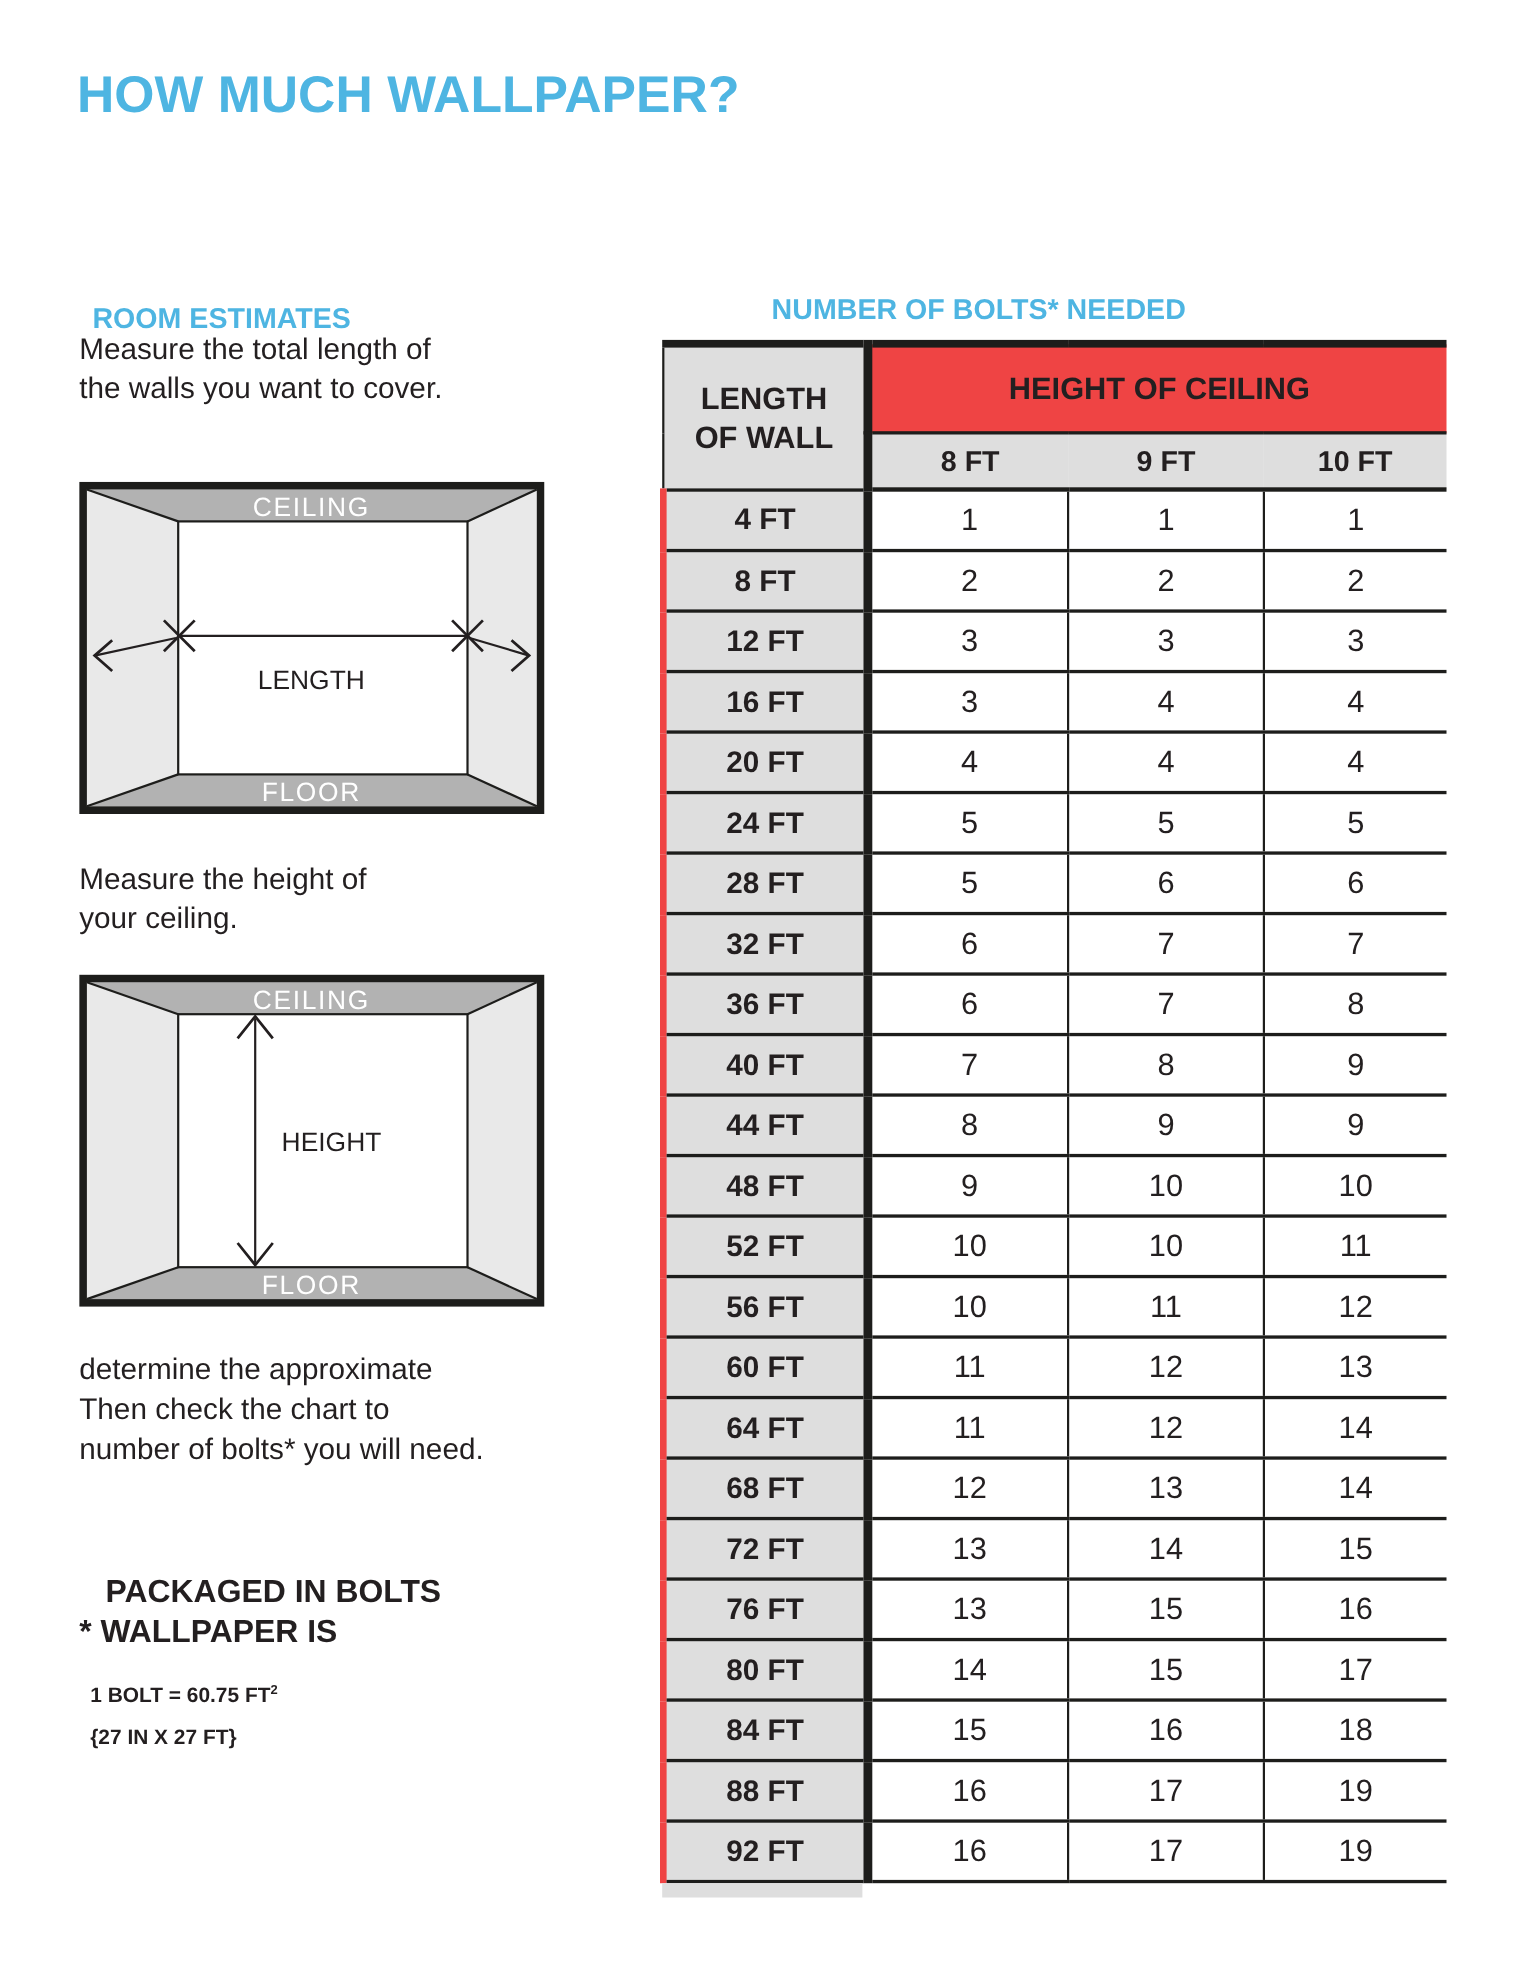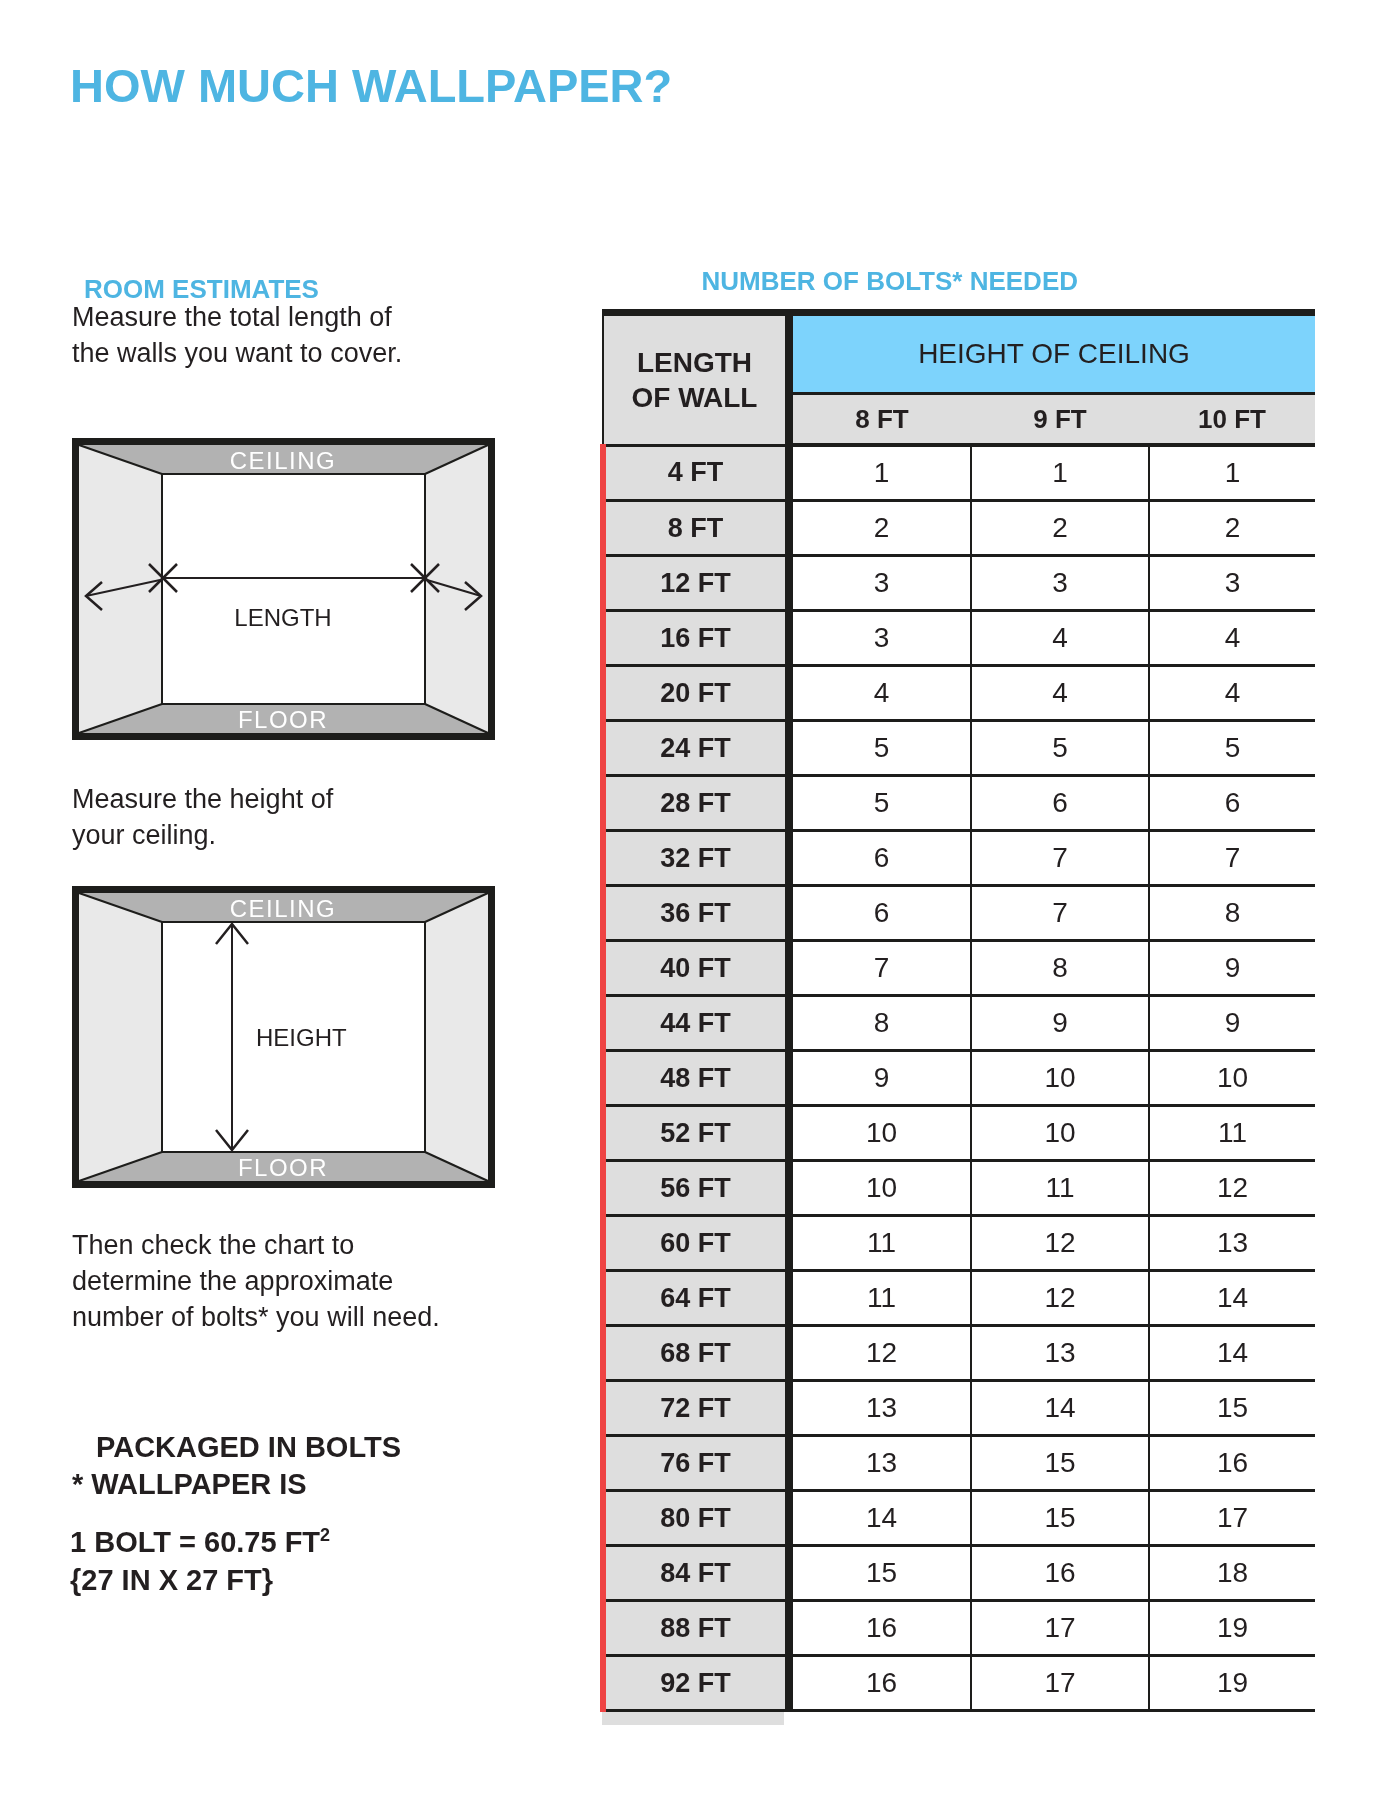--- a/index.html
+++ b/index.html
@@ -16,40 +16,40 @@
   }
   .room-heading { left:72px; top:262px; }
   .table-heading { left:600px; top:254px; width:466px; text-align:right; }
   .body-text { position:absolute; left:72px; margin:0; font-size:27px; line-height:36px; color:#231f20; }
   .line { display:block; }
   .para1 { top:299px; }
   .para2 { top:781px; }
   .para3 { top:1227px; }
   .footnote { position:absolute; left:72px; top:1429px; font-size:29px; font-weight:700; line-height:37px; }
   .footnote .indent { padding-left:24px; }
-  .boltinfo { position:absolute; left:70px; top:1523px; font-size:29px; font-weight:700; line-height:38px; }
+  .boltinfo { position:absolute; left:82px; top:1523px; font-size:19px; font-weight:700; line-height:38px; }
   .boltinfo sup { font-size:0.62em; vertical-align:super; line-height:0; }
   .diagram { position:absolute; left:72px; }
   .diagram1 { top:438px; }
   .diagram2 { top:886px; }
 
   table.bolts {
     position:absolute; left:600px; top:309px; width:712px;
     border-collapse:collapse; table-layout:fixed;
     border-top:7px solid #1d1d1b;
   }
   table.bolts th, table.bolts td {
     text-align:center; vertical-align:middle; padding:0;
     border-bottom:3px solid #1d1d1b; color:#231f20;
   }
   th.len-head {
     background:#dedede; border-left:2px solid #1d1d1b; border-right:8px solid #1d1d1b;
     font-size:28px; font-weight:700; line-height:35px;
   }
-  th.group-head { background:#7dd3fc; font-size:28px; font-weight:400; height:76px; }
+  th.group-head { background:#ef4444; font-size:28px; font-weight:700; height:76px; }
   tr.subhead th { background:#dedede; font-size:26px; font-weight:700; height:48px; border-bottom:4px solid #1d1d1b; }
   table.bolts tbody th.rowhead {
     background:#dedede; border-left:6px solid #ef4444; border-right:8px solid #1d1d1b;
     font-size:27px; font-weight:700; height:52px;
   }
   table.bolts tbody td { background:#ffffff; font-size:28px; font-weight:400; height:52px; }
   table.bolts tbody td + td { border-left:2px solid #1d1d1b; }
   .table-tail { position:absolute; left:602px; top:1712px; width:182px; height:13px; background:#dedede; }
 
   .diag-label { font-size:24px; fill:#231f20; }
@@ -122,22 +122,22 @@
       <line x1="160" y1="40" x2="160" y2="262" stroke-width="2"></line>
       <polyline points="144,58 160,38 176,58"></polyline>
       <polyline points="144,244 160,264 176,244"></polyline>
     </g>
     <text class="diag-band-label" x="211" y="31" text-anchor="middle">CEILING</text>
     <text class="diag-band-label" x="211" y="290" text-anchor="middle">FLOOR</text>
     <text class="diag-label" x="184" y="160" text-anchor="start">HEIGHT</text>
   </svg>
 
   <p class="body-text para3">
+    <span class="line">determine the approximate</span>
     <span class="line">Then check the chart to</span>
-    <span class="line">determine the approximate</span>
     <span class="line">number of bolts* you will need.</span>
   </p>
 
   <div class="footnote">
     <span class="line indent">PACKAGED IN BOLTS</span>
     <span class="line">* WALLPAPER IS</span>
   </div>
 
   <div class="boltinfo">
     <span class="line"><span>1 BOLT = 60.75 FT</span><sup>2</sup></span>

